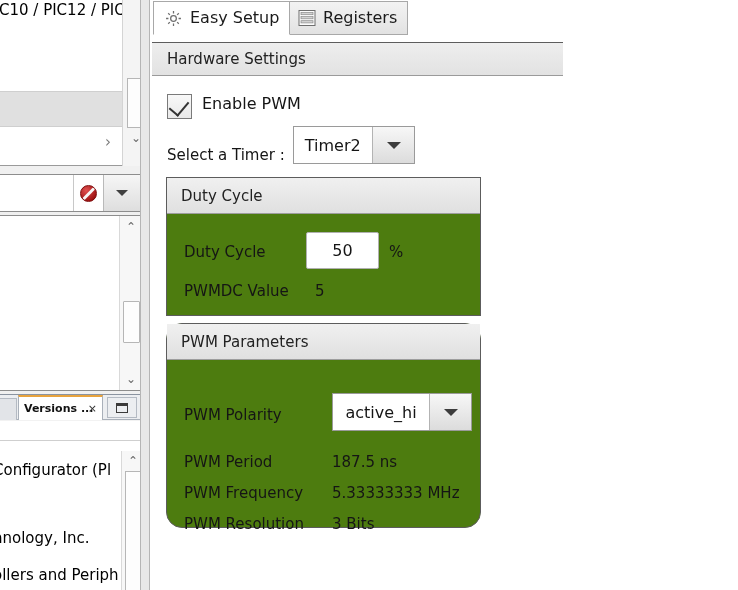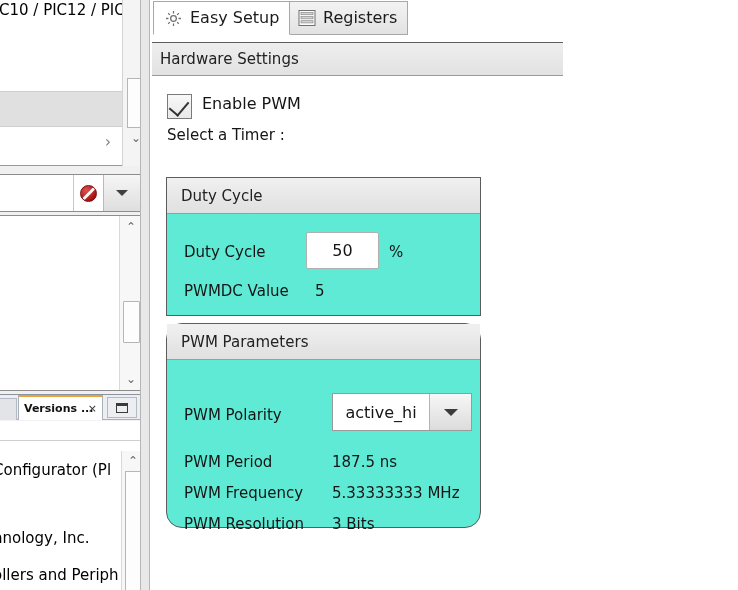--- a/index.html
+++ b/index.html
@@ -350,21 +350,21 @@
   .hw-header {
     position: absolute;
     left: 1px; top: 42px;
     width: 411px; height: 34px;
     background: linear-gradient(#eeeeee, #e2e2e2);
     border-top: 1px solid #5d5d5d;
     border-bottom: 1px solid #9a9a9a;
     box-sizing: border-box;
     display: flex;
     align-items: center;
-    padding-left: 8px;
+    padding-left: 15px;
     font-size: 15px;
     color: #222;
   }
 
   
   .enable-row {
     position: absolute;
     left: 16px; top: 94px;
     display: flex;
   }
@@ -422,21 +422,21 @@
     left: 14px; top: 15px;
     width: 0; height: 0;
     border-left: 7px solid transparent;
     border-right: 7px solid transparent;
     border-top: 7px solid #3c3c3c;
   }
 
   
   .groupbox {
     position: absolute;
-    background: #5eead4;
+    background: #4d7c0f;
     border: 1px solid #5c5c5c;
     box-sizing: border-box;
   }
   .gb-title {
     height: 36px;
     background: linear-gradient(#f0f0f0, #e0e0e0);
     border-bottom: 1px solid #9d9d9d;
     display: flex;
     align-items: center;
     padding-left: 14px;
@@ -573,20 +573,26 @@
 
   <div class="enable-row">
     <span class="cbox">
       <span class="chk"></span>
     </span>
     <span class="enable-label">Enable PWM</span>
   </div>
 
   <div class="timer-row">
     <span class="timer-label">Select a Timer :</span>
+    <span class="combo">
+      <span class="cvalue" style="width:78px">Timer2</span>
+      <span class="cbtn">
+        <span class="tri"></span>
+      </span>
+    </span>
   </div>
 
   <div class="groupbox" id="gb-duty">
     <div class="gb-title">Duty Cycle</div>
     <div class="gb-body">
       <div class="row-label" style="left:17px; top:29px">Duty Cycle</div>
       <div class="textfield" style="left:139px; top:18px; width:73px; height:37px">50</div>
       <div class="row-value" style="left:222px; top:29px">%</div>
       <div class="row-label" style="left:17px; top:68px">PWMDC Value</div>
       <div class="row-value" style="left:148px; top:68px">5</div>

